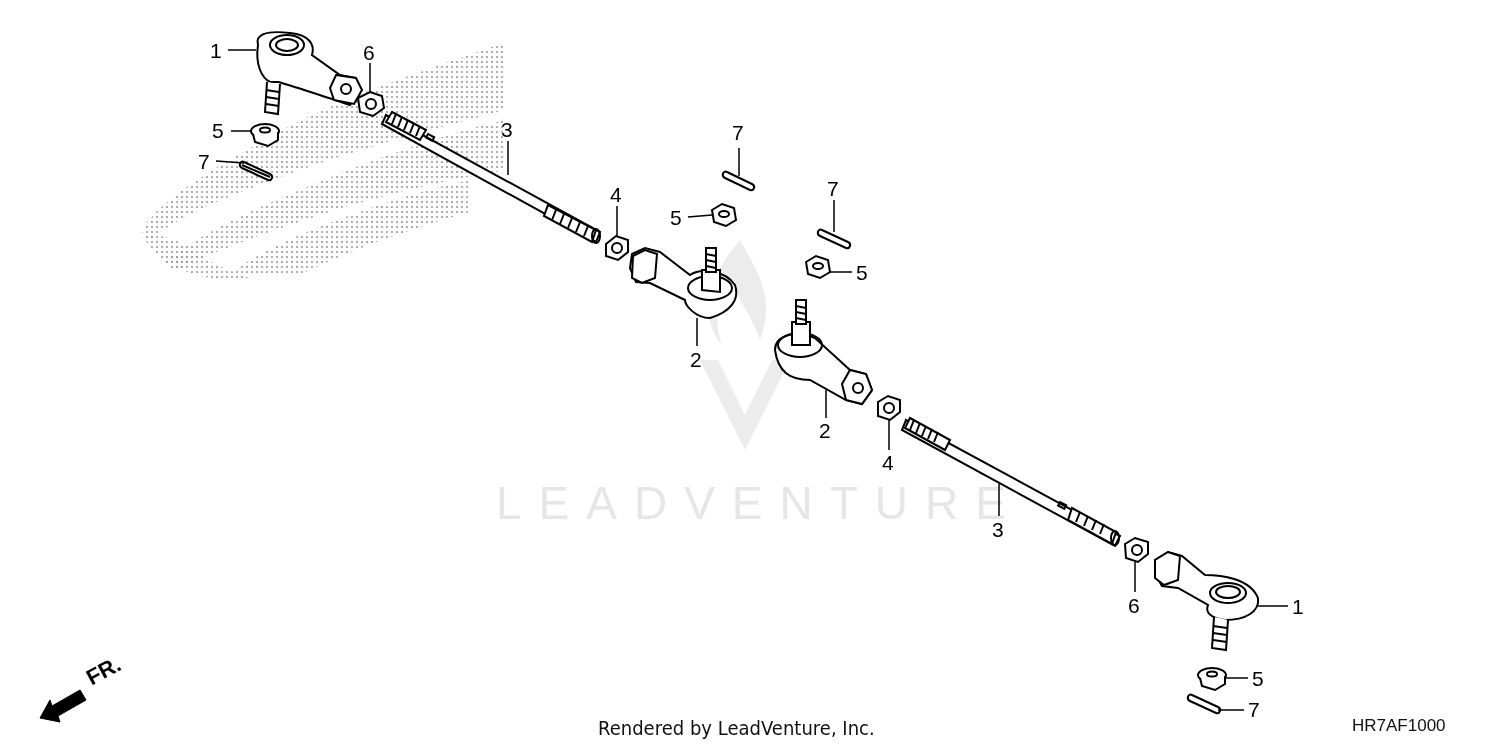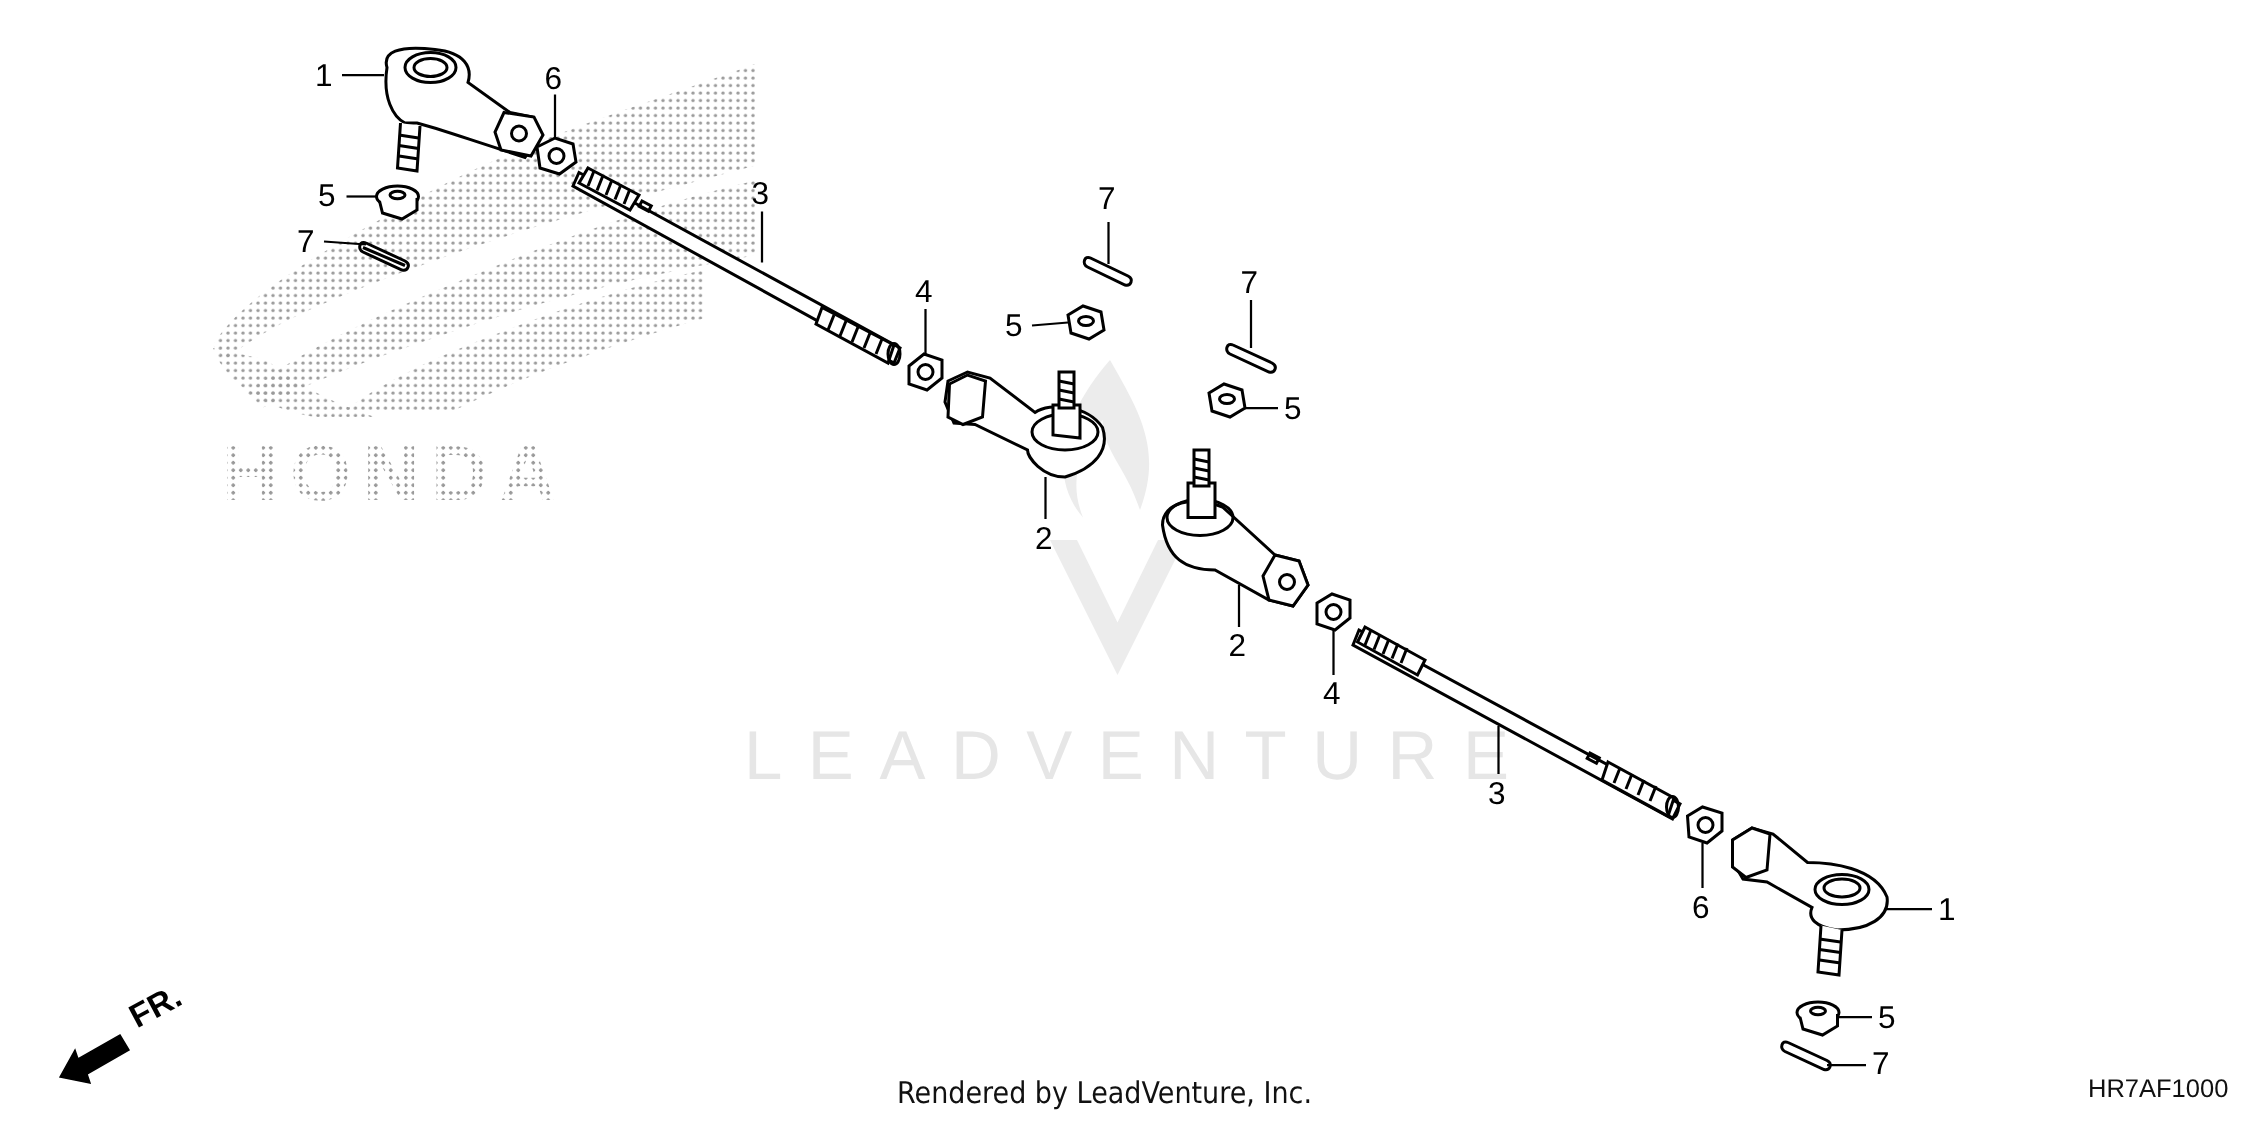--- a/index.html
+++ b/index.html
@@ -3,40 +3,39 @@
 <meta charset="utf-8">
 <style>
   html, body { margin:0; padding:0; background:#ffffff; }
   body { width:1500px; height:750px; position:relative; overflow:hidden; font-family:"Liberation Sans", sans-serif; }
   #stage { position:absolute; left:0; top:0; width:1500px; height:750px; }
   .callout { position:absolute; font-family:"Liberation Sans", sans-serif; font-size:21px; color:#000; line-height:1; }
   .wm-text { position:absolute; left:496px; top:476px; font-family:"Liberation Sans", sans-serif; font-size:46px; font-weight:400; letter-spacing:17px; color:#e6e6e6; }
   .honda-text { position:absolute; left:148px; top:286px; font-family:"Liberation Sans", sans-serif; font-size:52px; font-weight:700; letter-spacing:8px; color:transparent;
     background-image: radial-gradient(#9a9a9a 1px, transparent 1.3px); background-size:5px 5px; -webkit-background-clip:text; background-clip:text; }
   .footer-credit { position:absolute; left:598px; top:716px; font-family:"DejaVu Sans", sans-serif; font-size:20px; color:#111; transform:scaleX(0.9); transform-origin:left top; }
-  .diagram-code { position:absolute; left:1352px; top:716px; font-family:"Liberation Sans", sans-serif; font-size:17px; color:#111;margin-left:40px; }
+  .diagram-code { position:absolute; left:1352px; top:716px; font-family:"Liberation Sans", sans-serif; font-size:17px; color:#111; }
   .fr-label { position:absolute; left:82px; top:668px; font-family:"Liberation Sans", sans-serif; font-size:22px; font-weight:700; color:#000; transform:rotate(-28deg); transform-origin:left top; }
 </style>
 </head>
 <body>
 
 <div id="stage">
 
   <svg width="1500" height="750" style="position:absolute;left:0;top:0;">
     <defs>
       <pattern id="dots" width="5" height="5" patternUnits="userSpaceOnUse">
         <circle cx="2" cy="2" r="1.1" fill="#9a9a9a"></circle>
       </pattern>
     </defs>
     <path d="M505,42 C430,70 340,95 265,140 C210,170 160,200 142,230 L150,240 C180,215 230,195 300,170 C380,142 450,125 505,110 Z" fill="url(#dots)"></path>
     <path d="M505,120 C440,135 370,160 300,190 C240,215 190,240 165,262 L175,272 C210,252 260,235 320,215 C390,192 450,180 505,170 Z" fill="url(#dots)"></path>
     <path d="M470,180 C420,190 360,210 300,235 C270,248 245,262 228,275 L300,275 C340,255 390,235 470,212 Z" fill="url(#dots)"></path>
     <path d="M142,232 C150,255 175,272 210,278 L250,278 C220,268 195,255 178,240 Z" fill="url(#dots)"></path>
   </svg>
-  <div class="honda-text">HONDA</div>
 
   <svg width="1500" height="750" style="position:absolute;left:0;top:0;">
     <path d="M740,240 C760,275 775,300 760,340 C750,310 735,300 735,280 C720,300 712,320 722,345 C700,320 705,280 740,240 Z" fill="#ececec"></path>
     <path d="M700,360 L745,450 L790,360 L772,360 L745,415 L718,360 Z" fill="#ececec"></path>
   </svg>
   <div class="wm-text">LEADVENTURE</div>
 
   <svg width="1500" height="750" style="position:absolute;left:0;top:0;" fill="none" stroke="#000" stroke-width="2">
 
     <g>

